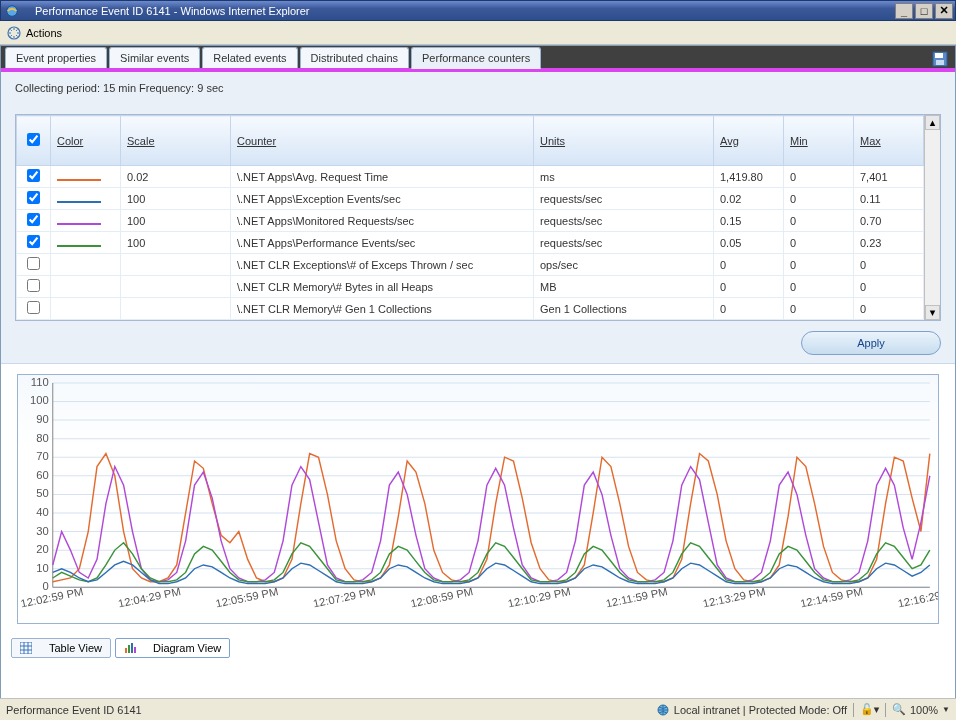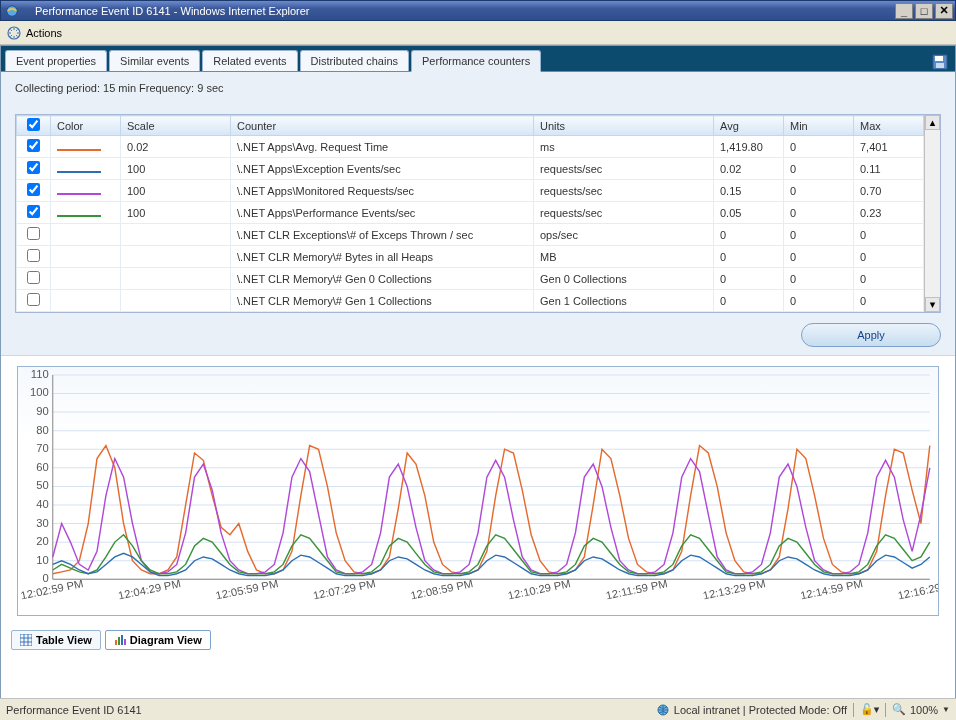--- a/index.html
+++ b/index.html
@@ -4,39 +4,39 @@
 <style>
   * { box-sizing: border-box; margin: 0; padding: 0; font-family: "Segoe UI", Tahoma, Arial, sans-serif; font-size: 11px; }
   body { width: 956px; height: 720px; background: #ece9d8; overflow: hidden; }
   .titlebar { background: linear-gradient(#6d8ad0,#3b5998 40%,#2e4d8c); color:#fff; height:21px; display:flex; align-items:center; justify-content:space-between; padding:0 2px 0 4px; border:1px solid #1a3a6e;}
   .titlebar-left { display:flex; align-items:center; gap:16px; }
   .ie-icon { width:14px; height:14px; }
   .win-buttons { display:flex; }
   .win-btn { width:18px; height:16px; background:#d4d0c8; border:1px solid #808080; margin-left:2px; display:flex; align-items:center; justify-content:center; font-weight:bold; color:#000;}
   .actionsbar { height:24px; background:#ece9d8; display:flex; align-items:center; padding:0 6px; border-bottom:1px solid #c0c0c0; gap:4px;}
   .content { background:#fff; border:1px solid #7f9db9; margin:0; height:671px; position:relative; padding:0;}
-  .tabs { display:flex; align-items:flex-end; height:26px; background:#0c4a6e; border-bottom:1px solid #d946ef; padding-left:4px; position:relative;}
+  .tabs { display:flex; align-items:flex-end; height:26px; background:#404040; border-bottom:4px solid #d946ef; padding-left:4px; position:relative;}
   .tab { padding:4px 10px; background:#f4f8fc; border:1px solid #99b4d1; border-bottom:none; margin-right:2px; border-radius:3px 3px 0 0; cursor:pointer; color:#333;}
   .tab.active { background:#eaf0f8; font-weight:normal; position:relative; top:1px; border-bottom:1px solid #eaf0f8;}
   .tab-icon-right { margin-left:auto; margin-right:6px; width:18px; height:18px;}
   .panel { background:#eaf0f8; padding:10px 14px 8px 14px; border-bottom:1px solid #c9d8ea;}
   .periodline { color:#333; margin-bottom:20px; }
   table.counter-table { width:100%; border-collapse:collapse; background:#fff;}
   .ct-wrap { border:1px solid #a5b9d6; background:#fff; position:relative;}
   .ct-scroll { position:absolute; right:0; top:0; bottom:0; width:16px; background:#f0f0f0; border-left:1px solid #c0c0c0;}
-  table.counter-table th { background:linear-gradient(#f6fafe,#d6e5f6); border:1px solid #c6d6ea; padding:2px 6px; text-align:left; font-weight:normal; color:#333;}
+  table.counter-table th { background:linear-gradient(#f6fafe,#d6e5f6); border:1px solid #c6d6ea; padding:17px 6px; text-align:left; font-weight:normal; color:#333;text-decoration:underline;}
   table.counter-table td { border:1px solid #e4ecf6; padding:2px 6px; color:#333; height:22px; vertical-align:middle;}
   .color-swatch { display:inline-block; width:44px; height:2px;}
   .apply-row { display:flex; justify-content:flex-end; padding:10px 0 0 0;}
   .apply-btn { width:140px; height:24px; background:linear-gradient(#eaf3fb,#c7ddef); border:1px solid #7da2ce; border-radius:12px; color:#15428b; cursor:pointer;}
   .chart-area { padding:10px 16px 8px 16px;}
   .chart-box { border:1px solid #99b4d1; background:linear-gradient(#f5f9fd,#fff 30%); width:100%; height:250px; position:relative;}
   svg.chart { width:100%; height:100%; }
   .view-toggle { display:flex; gap:4px; padding:6px 10px;}
-  .view-btn { padding:3px 8px; background:#f4f8fc; border:1px solid #99b4d1; border-radius:2px; cursor:pointer; display:flex; align-items:center; gap:4px;font-weight:bold;}
+  .view-btn { padding:3px 8px; background:#f4f8fc; border:1px solid #99b4d1; border-radius:2px; cursor:pointer; display:flex; align-items:center; gap:17px;}
   .view-btn.active { background:#fff; border:1px solid #7da2ce;}
   .statusbar { position:absolute; left:0; right:0; bottom:0; height:22px; background:#ece9d8; border-top:1px solid #c0c0c0; display:flex; align-items:center; padding:0 6px; font-size:11px; color:#333;}
   .statusbar .spacer { flex:1; }
   .zoom { display:flex; align-items:center; gap:4px;}
   .sb-divider { width:1px; height:14px; background:#a0a0a0; margin:0 6px;}
   .scrollbar-arrow{height:15px;background:#e8e8e8;border:1px solid #c0c0c0;display:flex;align-items:center;justify-content:center}
 </style>
 </head>
 <body>
 
@@ -143,30 +143,20 @@
               <td>0</td>
               <td>0</td>
               <td>0</td>
             </tr>
             <tr>
               <td style="text-align:center"><input type="checkbox" style=""></td>
               <td></td>
               <td></td>
               <td>\.NET CLR Memory\# Bytes in all Heaps</td>
               <td>MB</td>
-              <td>0</td>
-              <td>0</td>
-              <td>0</td>
-            </tr>
-            <tr>
-              <td style="text-align:center"><input type="checkbox" style=""></td>
-              <td></td>
-              <td></td>
-              <td>\.NET CLR Memory\# Gen 0 Collections</td>
-              <td>Gen 0 Collections</td>
               <td>0</td>
               <td>0</td>
               <td>0</td>
             </tr>
             <tr>
               <td style="text-align:center"><input type="checkbox" style=""></td>
               <td></td>
               <td></td>
               <td>\.NET CLR Memory\# Gen 1 Collections</td>
               <td>Gen 1 Collections</td>

